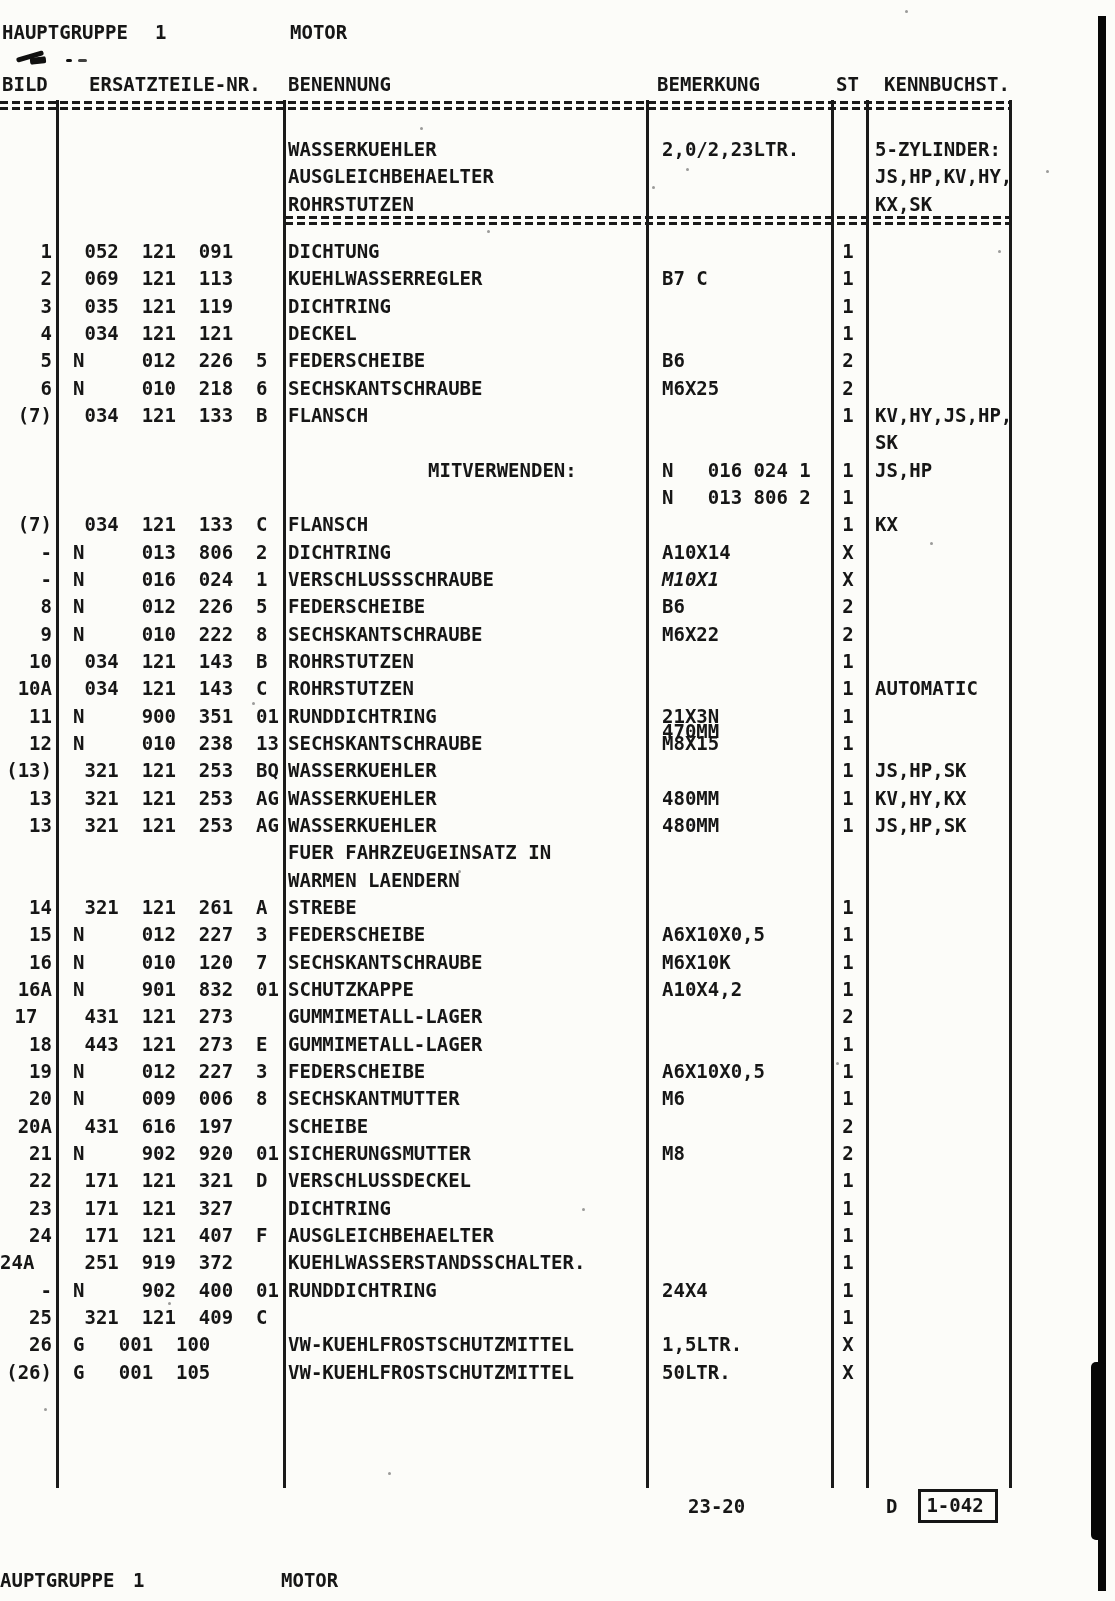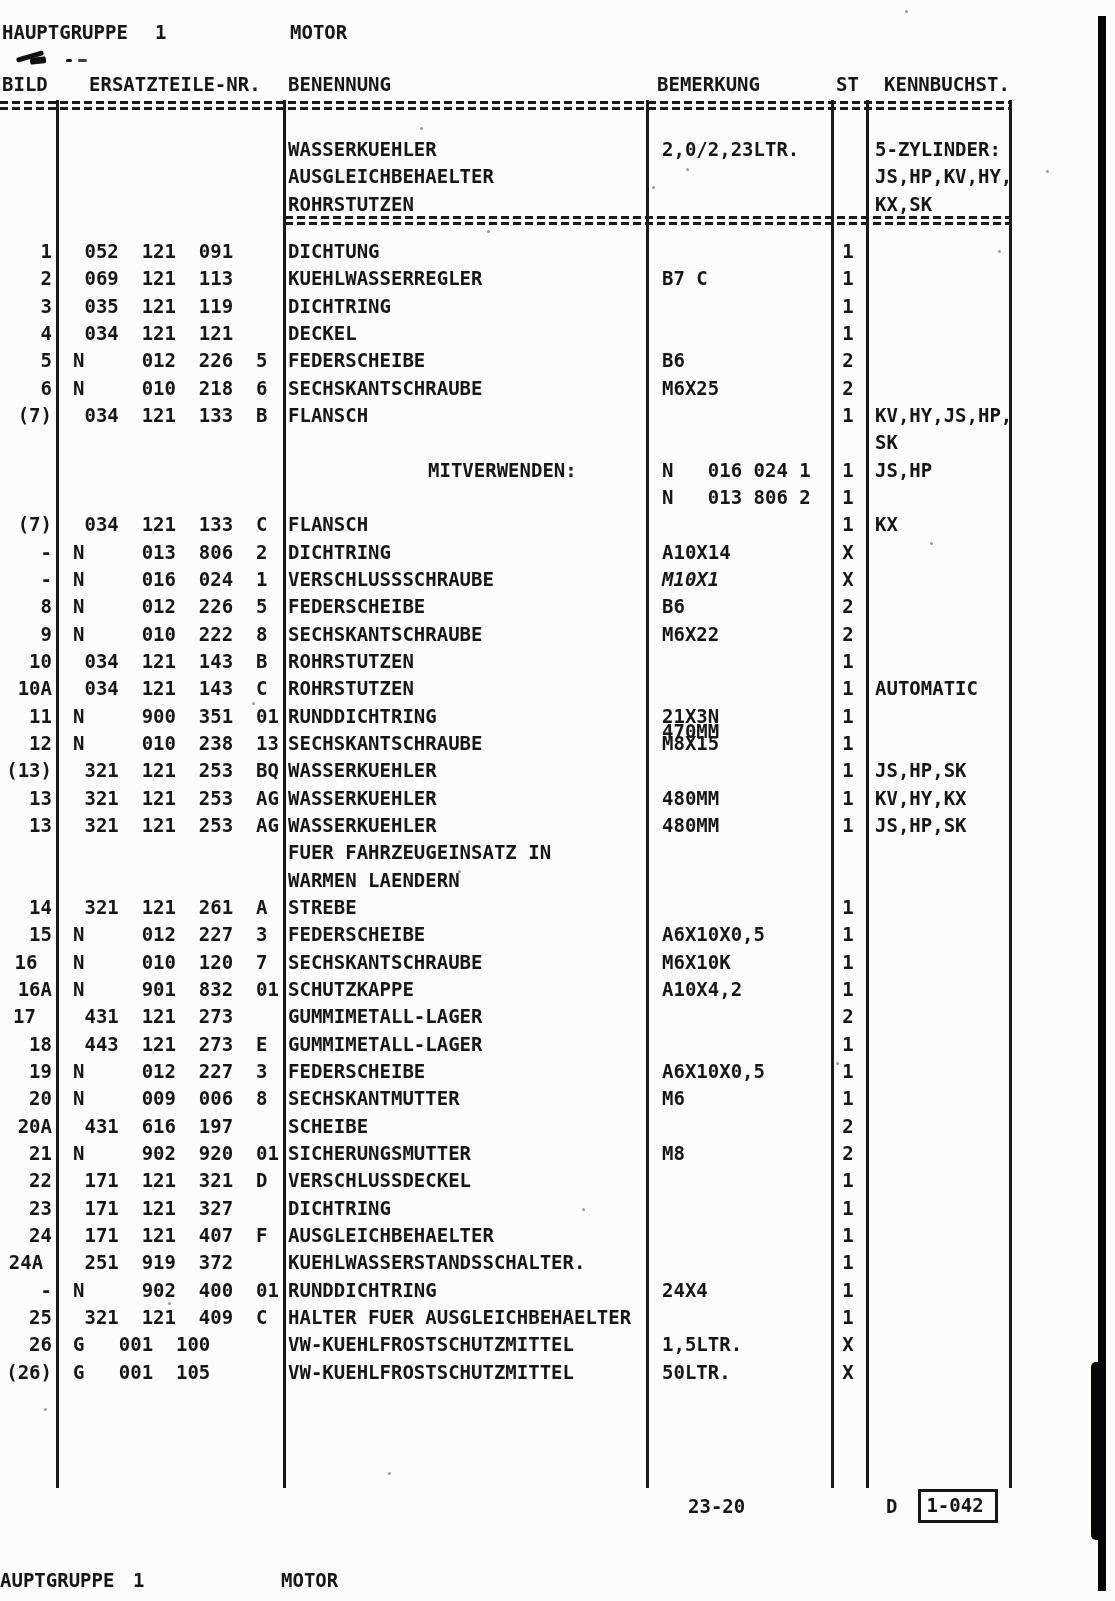--- a/index.html
+++ b/index.html
@@ -192,31 +192,31 @@
     <span class="t" style="left: 288px; top: 867.59px;">WARMEN LAENDERN</span>
     <span class="t" style="left: 0px; top: 894.92px; width: 52px; text-align: right;">14</span>
     <span class="t" style="left: 73px; top: 894.92px;"> 321  121  261  A</span>
     <span class="t" style="left: 288px; top: 894.92px;">STREBE</span>
     <span class="t" style="left: 830px; top: 894.92px; width: 36px; text-align: center;">1</span>
     <span class="t" style="left: 0px; top: 922.25px; width: 52px; text-align: right;">15</span>
     <span class="t" style="left: 73px; top: 922.25px;">N     012  227  3</span>
     <span class="t" style="left: 288px; top: 922.25px;">FEDERSCHEIBE</span>
     <span class="t" style="left: 662px; top: 922.25px;">A6X10X0,5</span>
     <span class="t" style="left: 830px; top: 922.25px; width: 36px; text-align: center;">1</span>
-    <span class="t" style="left: 0px; top: 949.58px; width: 52px; text-align: center;">16</span>
+    <span class="t" style="left: 0px; top: 949.58px; width: 52px; text-align: right;">16</span>
     <span class="t" style="left: 73px; top: 949.58px;">N     010  120  7</span>
     <span class="t" style="left: 288px; top: 949.58px;">SECHSKANTSCHRAUBE</span>
     <span class="t" style="left: 662px; top: 949.58px;">M6X10K</span>
     <span class="t" style="left: 830px; top: 949.58px; width: 36px; text-align: center;">1</span>
     <span class="t" style="left: 0px; top: 976.91px; width: 52px; text-align: right;">16A</span>
     <span class="t" style="left: 73px; top: 976.91px;">N     901  832  01</span>
     <span class="t" style="left: 288px; top: 976.91px;">SCHUTZKAPPE</span>
     <span class="t" style="left: 662px; top: 976.91px;">A10X4,2</span>
     <span class="t" style="left: 830px; top: 976.91px; width: 36px; text-align: center;">1</span>
-    <span class="t" style="left: 13px; top: 1004.24px; width: 52px; text-align: left;">17</span>
+    <span class="t" style="left: 0px; top: 1004.24px; width: 52px; text-align: center;">17</span>
     <span class="t" style="left: 73px; top: 1004.24px;"> 431  121  273</span>
     <span class="t" style="left: 288px; top: 1004.24px;">GUMMIMETALL-LAGER</span>
     <span class="t" style="left: 830px; top: 1004.24px; width: 36px; text-align: center;">2</span>
     <span class="t" style="left: 0px; top: 1031.57px; width: 52px; text-align: right;">18</span>
     <span class="t" style="left: 73px; top: 1031.57px;"> 443  121  273  E</span>
     <span class="t" style="left: 288px; top: 1031.57px;">GUMMIMETALL-LAGER</span>
     <span class="t" style="left: 830px; top: 1031.57px; width: 36px; text-align: center;">1</span>
     <span class="t" style="left: 0px; top: 1058.9px; width: 52px; text-align: right;">19</span>
     <span class="t" style="left: 73px; top: 1058.9px;">N     012  227  3</span>
     <span class="t" style="left: 288px; top: 1058.9px;">FEDERSCHEIBE</span>
@@ -241,32 +241,31 @@
     <span class="t" style="left: 288px; top: 1168.22px;">VERSCHLUSSDECKEL</span>
     <span class="t" style="left: 830px; top: 1168.22px; width: 36px; text-align: center;">1</span>
     <span class="t" style="left: 0px; top: 1195.55px; width: 52px; text-align: right;">23</span>
     <span class="t" style="left: 73px; top: 1195.55px;"> 171  121  327</span>
     <span class="t" style="left: 288px; top: 1195.55px;">DICHTRING</span>
     <span class="t" style="left: 830px; top: 1195.55px; width: 36px; text-align: center;">1</span>
     <span class="t" style="left: 0px; top: 1222.88px; width: 52px; text-align: right;">24</span>
     <span class="t" style="left: 73px; top: 1222.88px;"> 171  121  407  F</span>
     <span class="t" style="left: 288px; top: 1222.88px;">AUSGLEICHBEHAELTER</span>
     <span class="t" style="left: 830px; top: 1222.88px; width: 36px; text-align: center;">1</span>
-    <span class="t" style="left: 0px; top: 1250.21px; width: 52px; text-align: center;">24A</span>
+    <span class="t" style="left: 0px; top: 1250.21px; width: 52px; text-align: left;">24A</span>
     <span class="t" style="left: 73px; top: 1250.21px;"> 251  919  372</span>
     <span class="t" style="left: 288px; top: 1250.21px;">KUEHLWASSERSTANDSSCHALTER.</span>
     <span class="t" style="left: 830px; top: 1250.21px; width: 36px; text-align: center;">1</span>
     <span class="t" style="left: 0px; top: 1277.54px; width: 52px; text-align: right;">-</span>
     <span class="t" style="left: 73px; top: 1277.54px;">N     902  400  01</span>
     <span class="t" style="left: 288px; top: 1277.54px;">RUNDDICHTRING</span>
     <span class="t" style="left: 662px; top: 1277.54px;">24X4</span>
     <span class="t" style="left: 830px; top: 1277.54px; width: 36px; text-align: center;">1</span>
     <span class="t" style="left: 0px; top: 1304.87px; width: 52px; text-align: right;">25</span>
     <span class="t" style="left: 73px; top: 1304.87px;"> 321  121  409  C</span>
-    <span class="t" style="left: 288px; top: 1304.87px;">HALTER FUER AUSGLEICHBEHAELTER</span>
     <span class="t" style="left: 830px; top: 1304.87px; width: 36px; text-align: center;">1</span>
     <span class="t" style="left: 0px; top: 1332.2px; width: 52px; text-align: right;">26</span>
     <span class="t" style="left: 73px; top: 1332.2px;">G   001  100</span>
     <span class="t" style="left: 288px; top: 1332.2px;">VW-KUEHLFROSTSCHUTZMITTEL</span>
     <span class="t" style="left: 662px; top: 1332.2px;">1,5LTR.</span>
     <span class="t" style="left: 830px; top: 1332.2px; width: 36px; text-align: center;">X</span>
     <span class="t" style="left: 0px; top: 1359.53px; width: 52px; text-align: right;">(26)</span>
     <span class="t" style="left: 73px; top: 1359.53px;">G   001  105</span>
     <span class="t" style="left: 288px; top: 1359.53px;">VW-KUEHLFROSTSCHUTZMITTEL</span>
     <span class="t" style="left: 662px; top: 1359.53px;">50LTR.</span>

